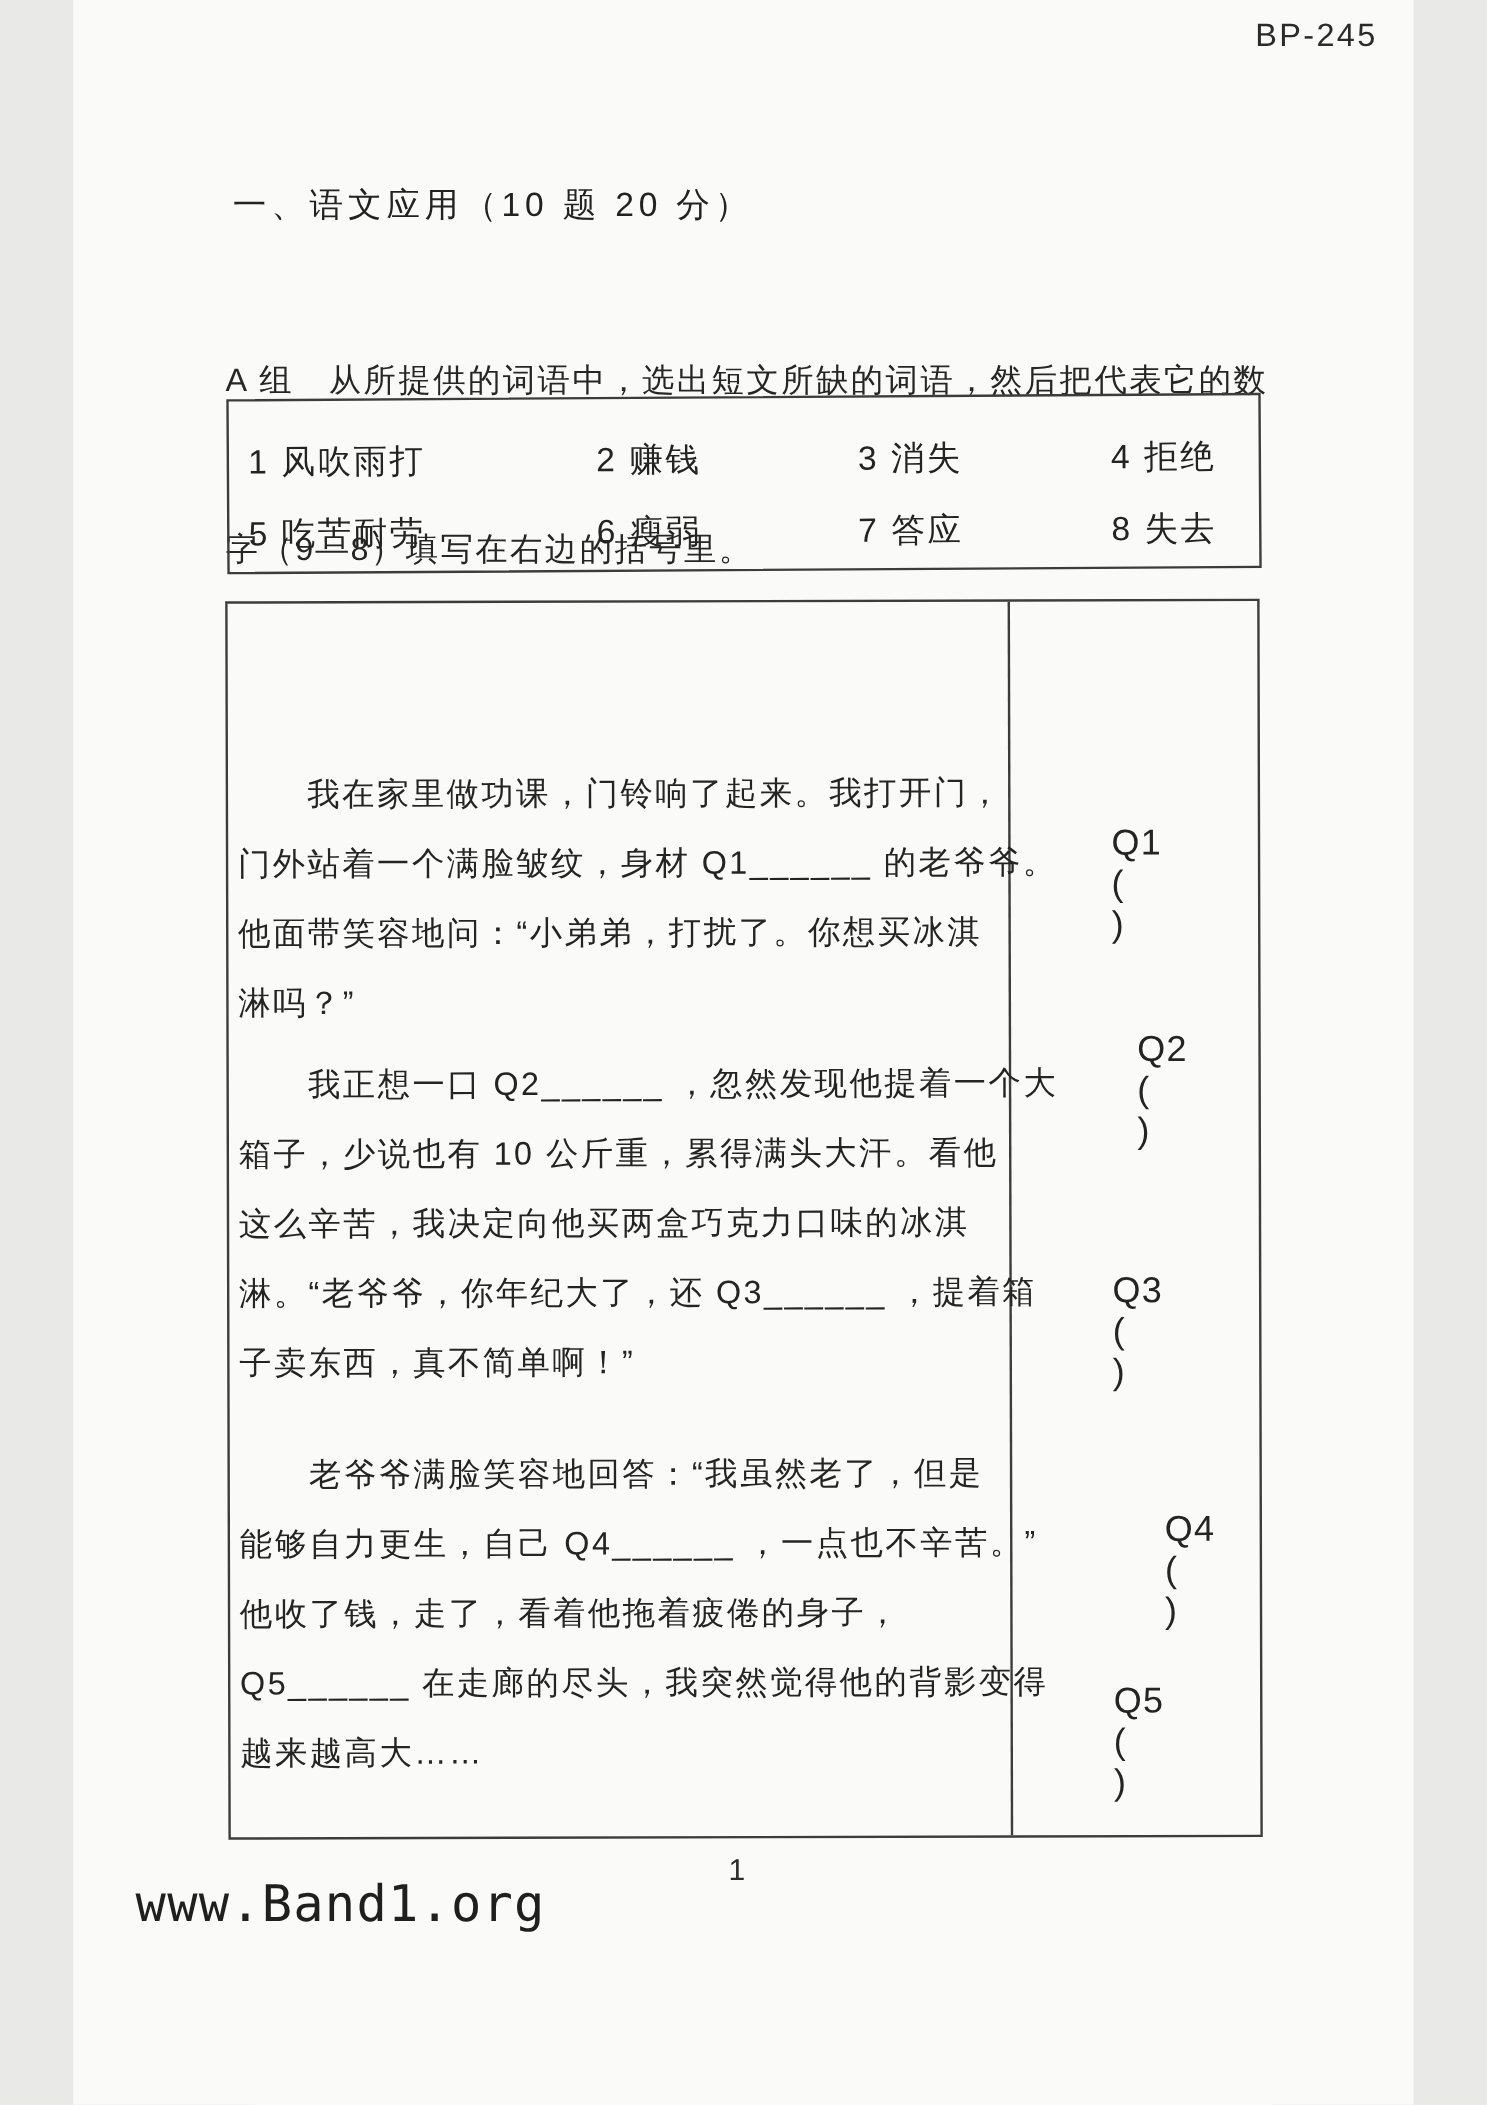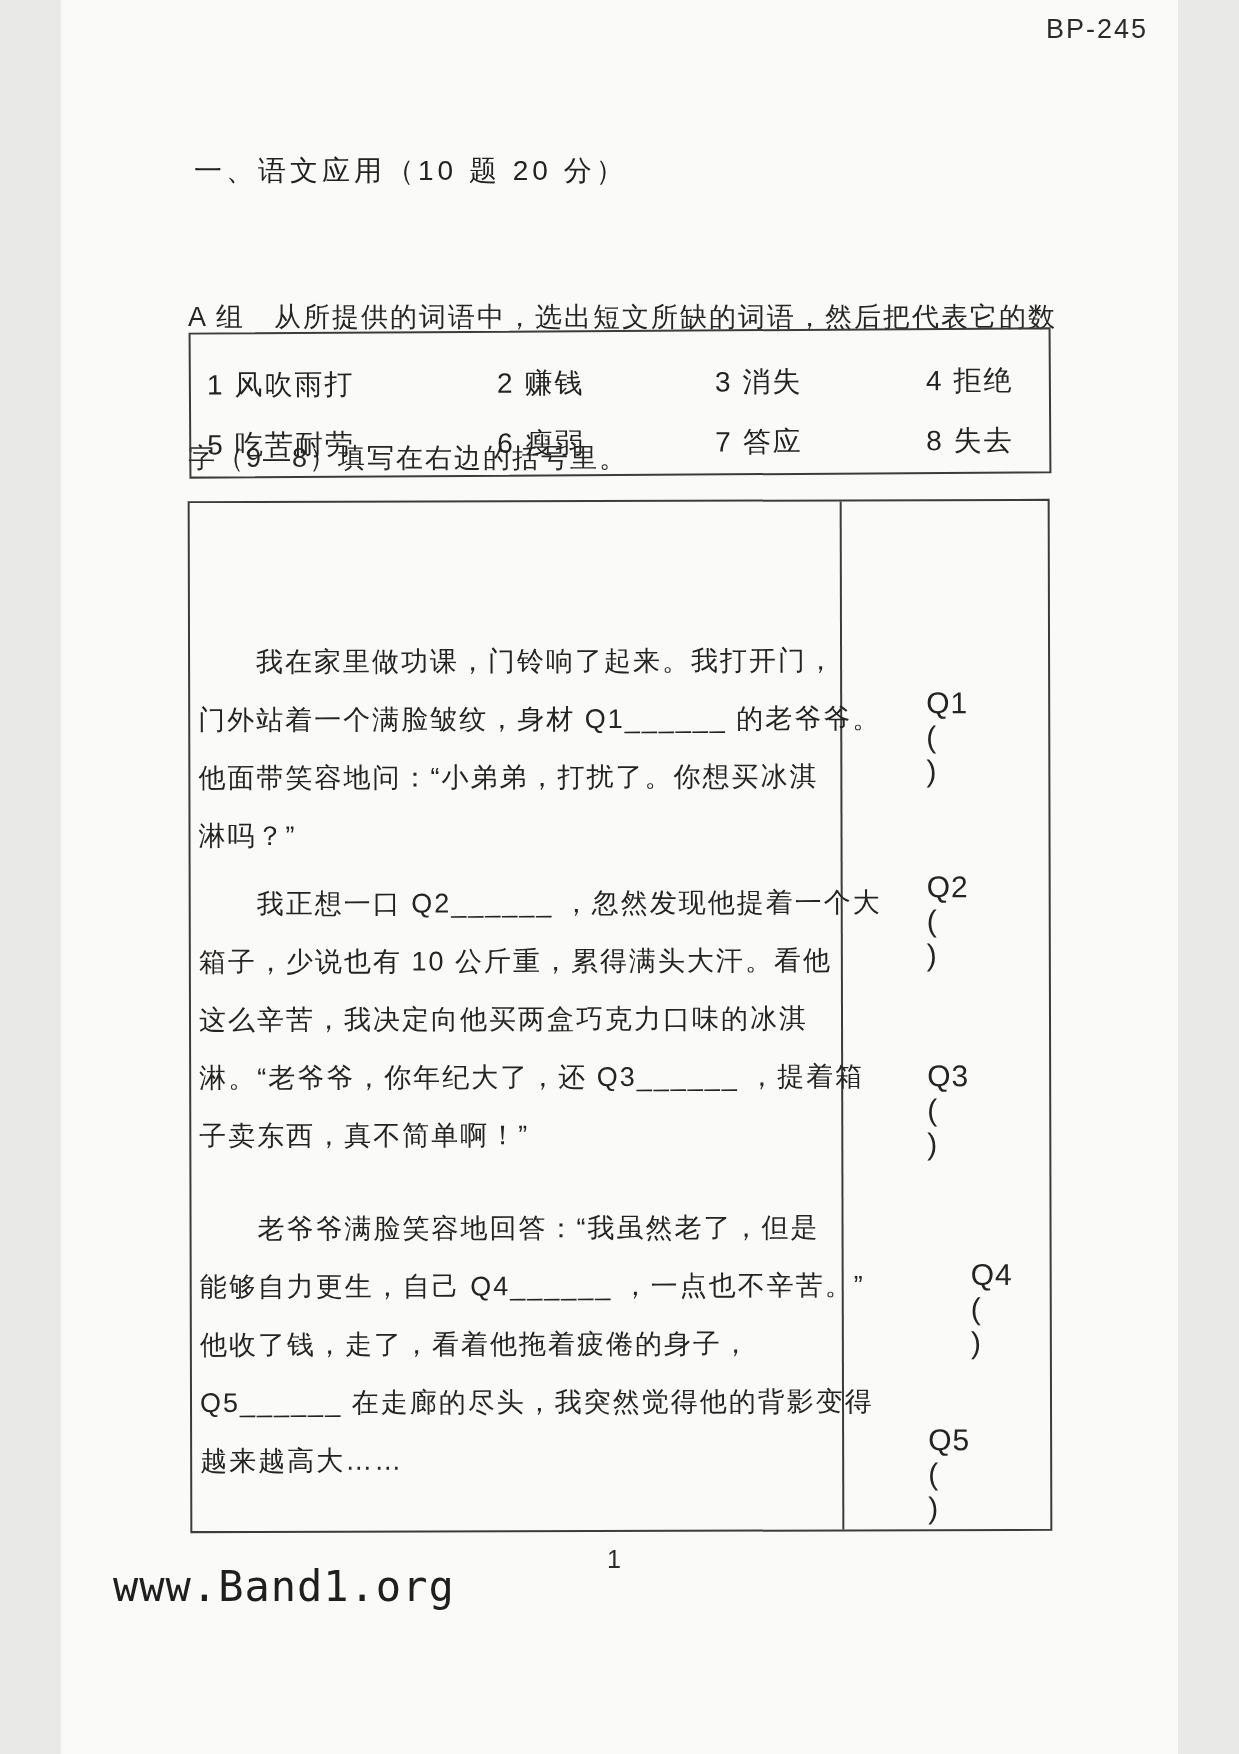--- a/index.html
+++ b/index.html
@@ -119,36 +119,36 @@
           <div class="line">他收了钱，走了，看着他拖着疲倦的身子，</div>
           <div class="line">Q5______ 在走廊的尽头，我突然觉得他的背影变得</div>
           <div class="line">越来越高大……</div>
         </div>
       </div>
   <div class="ans-row" style="top: 185px;">
         <span class="ans-q">Q1</span>
         <span class="paren">(</span>
         <span class="paren close">)</span>
       </div>
-      <div class="ans-row" style="top: 369px;">
+      <div class="ans-row" style="top: 357px; margin-left: 21px;">
         <span class="ans-q">Q2</span>
         <span class="paren">(</span>
         <span class="paren close">)</span>
       </div>
       <div class="ans-row" style="top: 558px;">
         <span class="ans-q">Q3</span>
         <span class="paren">(</span>
         <span class="paren close">)</span>
       </div>
       <div class="ans-row" style="top: 757px; margin-left: 43px;">
         <span class="ans-q">Q4</span>
         <span class="paren">(</span>
         <span class="paren close">)</span>
       </div>
-      <div class="ans-row" style="top: 922px;">
+      <div class="ans-row" style="top: 900px;">
         <span class="ans-q">Q5</span>
         <span class="paren">(</span>
         <span class="paren close">)</span>
       </div>
     </div>
 
   <div class="page-num">1</div>
 
   <div class="footer-site">www.Band1.org</div>
 

